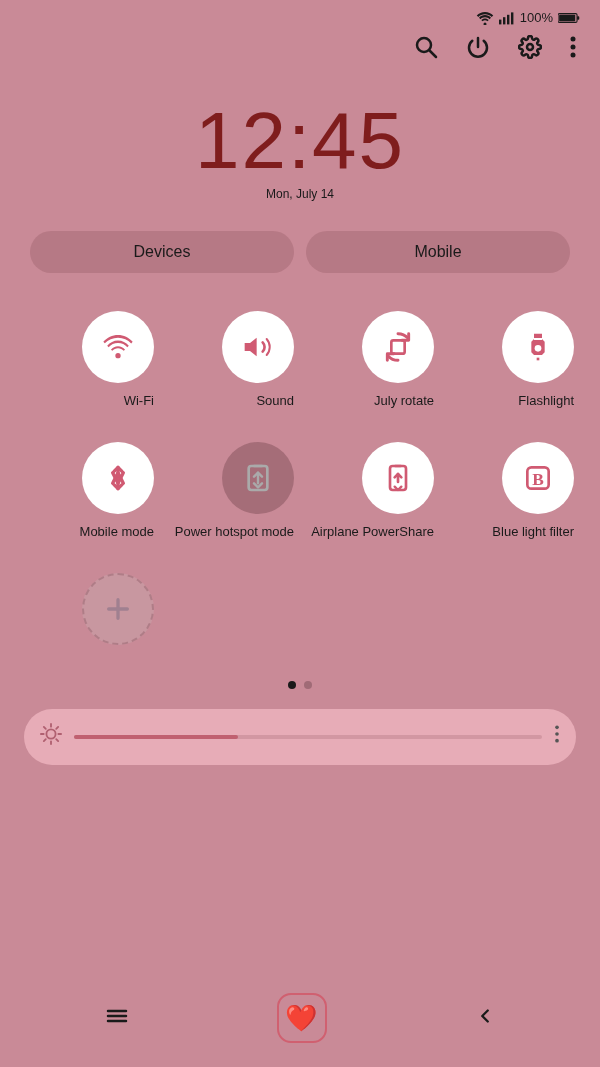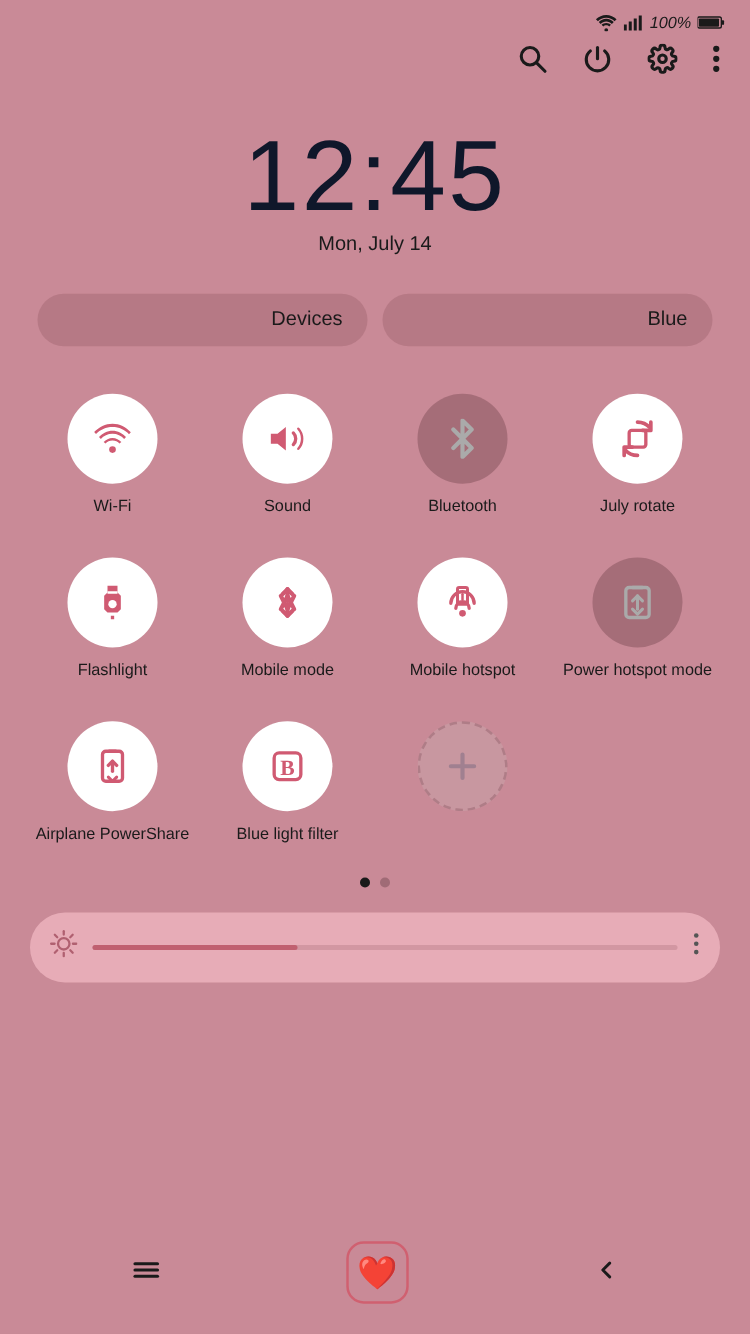--- a/index.html
+++ b/index.html
@@ -12,21 +12,20 @@
       position: relative;
     }
 
     
     .status-bar {
       display: flex;
       justify-content: flex-end;
       align-items: center;
       padding: 10px 20px 6px;
       gap: 6px;
-      font-style: italic;
     }
     .status-icons {
       display: flex;
       align-items: center;
       gap: 5px;
     }
     .status-text {
       font-size: 13px;
       color: #1a1a1a;
       font-weight: 500;
@@ -47,26 +46,26 @@
     }
 
     
     .clock-area {
       text-align: center;
       padding: 20px 0 30px;
     }
     .clock-time {
       font-size: 80px;
       font-weight: 300;
-      color: #0f172a;
+      color: #7f1d1d;
       letter-spacing: 2px;
       line-height: 1;
     }
     .clock-date {
-      font-size: 16px;
+      font-size: 12px;
       color: #1a1a1a;
       margin-top: 6px;
       font-weight: 400;
     }
 
     
     .tabs-row {
       display: flex;
       justify-content: center;
       gap: 12px;
@@ -74,34 +73,34 @@
     }
     .tab-btn {
       flex: 1;
       background: rgba(160, 100, 110, 0.45);
       border: none;
       border-radius: 30px;
       padding: 12px 20px;
       font-size: 16px;
       color: #1a1a1a;
       cursor: pointer;
-      text-align: right;
+      text-align: center;
     }
 
     
     .quick-grid {
       display: grid;
       grid-template-columns: repeat(4, 1fr);
       gap: 0;
       padding: 0 20px;
     }
     .qs-item {
       display: flex;
       flex-direction: column;
-      align-items: center;
+      align-items: flex-end;
       padding: 14px 6px 18px;
       cursor: pointer;
     }
     .qs-circle {
       width: 72px;
       height: 72px;
       border-radius: 50%;
       display: flex;
       align-items: center;
       justify-content: center;
@@ -263,21 +262,21 @@
   </span>
 </div>
 
 <div class="clock-area">
   <div class="clock-time">12:45</div>
   <div class="clock-date">Mon, July 14</div>
 </div>
 
 <div class="tabs-row">
   <button class="tab-btn">Devices</button>
-  <button class="tab-btn">Blue</button>
+  <button class="tab-btn">Mobile</button>
 </div>
 
 <div class="quick-grid">
 
   <div class="qs-item">
     <div class="qs-circle active">
       <svg class="icon-svg" viewBox="0 0 24 24" fill="none">
         <path d="M12 5C8.1 5 4.6 6.6 2.1 9.2L1 8C3.9 5 7.7 3 12 3s8.1 2 11 5.1l-1.1 1.2C19.4 6.6 15.9 5 12 5z" fill="#d05a72"></path>
         <path d="M12 9c-2.8 0-5.3 1.2-7 3.1L3.9 11C6 8.7 8.8 7.2 12 7.2s6 1.5 8.1 3.8l-1.1 1.1C17.3 10.2 14.8 9 12 9z" fill="#d05a72"></path>
         <path d="M12 13c-1.7 0-3.2.7-4.2 1.9L6.7 14C8 12.5 9.9 11.5 12 11.5s4 1 5.3 2.5l-1.1.9C15.2 13.7 13.7 13 12 13z" fill="#d05a72"></path>
@@ -291,28 +290,20 @@
     <div class="qs-circle active">
       <svg class="icon-svg" viewBox="0 0 24 24" fill="none">
         <path d="M11 5L6 9H2v6h4l5 4V5z" fill="#d05a72"></path>
         <path d="M15.5 8.5a5 5 0 0 1 0 7" stroke="#d05a72" stroke-width="2" stroke-linecap="round" fill="none"></path>
         <path d="M18.5 6a9 9 0 0 1 0 12" stroke="#d05a72" stroke-width="1.5" stroke-linecap="round" fill="none"></path>
       </svg>
     </div>
     <span class="qs-label">Sound</span>
   </div>
 
-  <div class="qs-item">
-    <div class="qs-circle inactive">
-      <svg class="icon-svg" viewBox="0 0 24 24" fill="none">
-        <path d="M6.5 6.5l11 11L12 23V1l5.5 5.5-11 11" stroke="#aaaaaa" stroke-width="2.5" stroke-linecap="round" stroke-linejoin="round" fill="none"></path>
-      </svg>
-    </div>
-    <span class="qs-label">Bluetooth</span>
-  </div>
 
   <div class="qs-item">
     <div class="qs-circle active">
       <svg class="icon-svg" viewBox="0 0 24 24" fill="none">
         <path d="M12 2a10 10 0 0 1 7.4 3.3" stroke="#d05a72" stroke-width="2.2" stroke-linecap="round" fill="none"></path>
         <path d="M20 2v5h-5" stroke="#d05a72" stroke-width="2.2" stroke-linecap="round" stroke-linejoin="round" fill="none"></path>
         <path d="M12 22a10 10 0 0 1-7.4-3.3" stroke="#d05a72" stroke-width="2.2" stroke-linecap="round" fill="none"></path>
         <path d="M4 22v-5h5" stroke="#d05a72" stroke-width="2.2" stroke-linecap="round" stroke-linejoin="round" fill="none"></path>
         <rect x="7" y="7" width="10" height="10" rx="1.5" stroke="#d05a72" stroke-width="2" fill="none"></rect>
       </svg>
@@ -342,32 +333,20 @@
         <polyline points="12,4 12,11" stroke="#d05a72" stroke-width="2.5" stroke-linecap="round"></polyline>
         <polyline points="9,7 12,4 15,7" stroke="#d05a72" stroke-width="2.5" stroke-linecap="round" stroke-linejoin="round"></polyline>
 
         <polyline points="12,20 12,13" stroke="#d05a72" stroke-width="2.5" stroke-linecap="round"></polyline>
         <polyline points="9,17 12,20 15,17" stroke="#d05a72" stroke-width="2.5" stroke-linecap="round" stroke-linejoin="round"></polyline>
       </svg>
     </div>
     <span class="qs-label">Mobile mode</span>
   </div>
 
-  <div class="qs-item">
-    <div class="qs-circle active">
-      <svg class="icon-svg" viewBox="0 0 24 24" fill="none">
-        <path d="M5 12.5a7 7 0 0 1 14 0" stroke="#d05a72" stroke-width="2" stroke-linecap="round" fill="none"></path>
-        <path d="M8 15.5a4 4 0 0 1 8 0" stroke="#d05a72" stroke-width="2" stroke-linecap="round" fill="none"></path>
-        <circle cx="12" cy="18.5" r="2" fill="#d05a72"></circle>
-        <rect x="9" y="3" width="6" height="10" rx="1" stroke="#d05a72" stroke-width="1.8" fill="none"></rect>
-        <path d="M12 7v3" stroke="#d05a72" stroke-width="1.5" stroke-linecap="round"></path>
-      </svg>
-    </div>
-    <span class="qs-label">Mobile hotspot</span>
-  </div>
 
   <div class="qs-item">
     <div class="qs-circle inactive">
       <svg class="icon-svg" viewBox="0 0 24 24" fill="none">
         <rect x="5" y="3" width="14" height="18" rx="2" stroke="#aaaaaa" stroke-width="2" fill="none"></rect>
         <path d="M9 3h6" stroke="#aaaaaa" stroke-width="2" stroke-linecap="round"></path>
 
         <path d="M9 11l3-3 3 3" stroke="#aaaaaa" stroke-width="1.8" stroke-linecap="round" stroke-linejoin="round" fill="none"></path>
         <path d="M12 8v8" stroke="#aaaaaa" stroke-width="1.8" stroke-linecap="round"></path>
         <path d="M9 16l3 3 3-3" stroke="#aaaaaa" stroke-width="1.8" stroke-linecap="round" stroke-linejoin="round" fill="none"></path>

